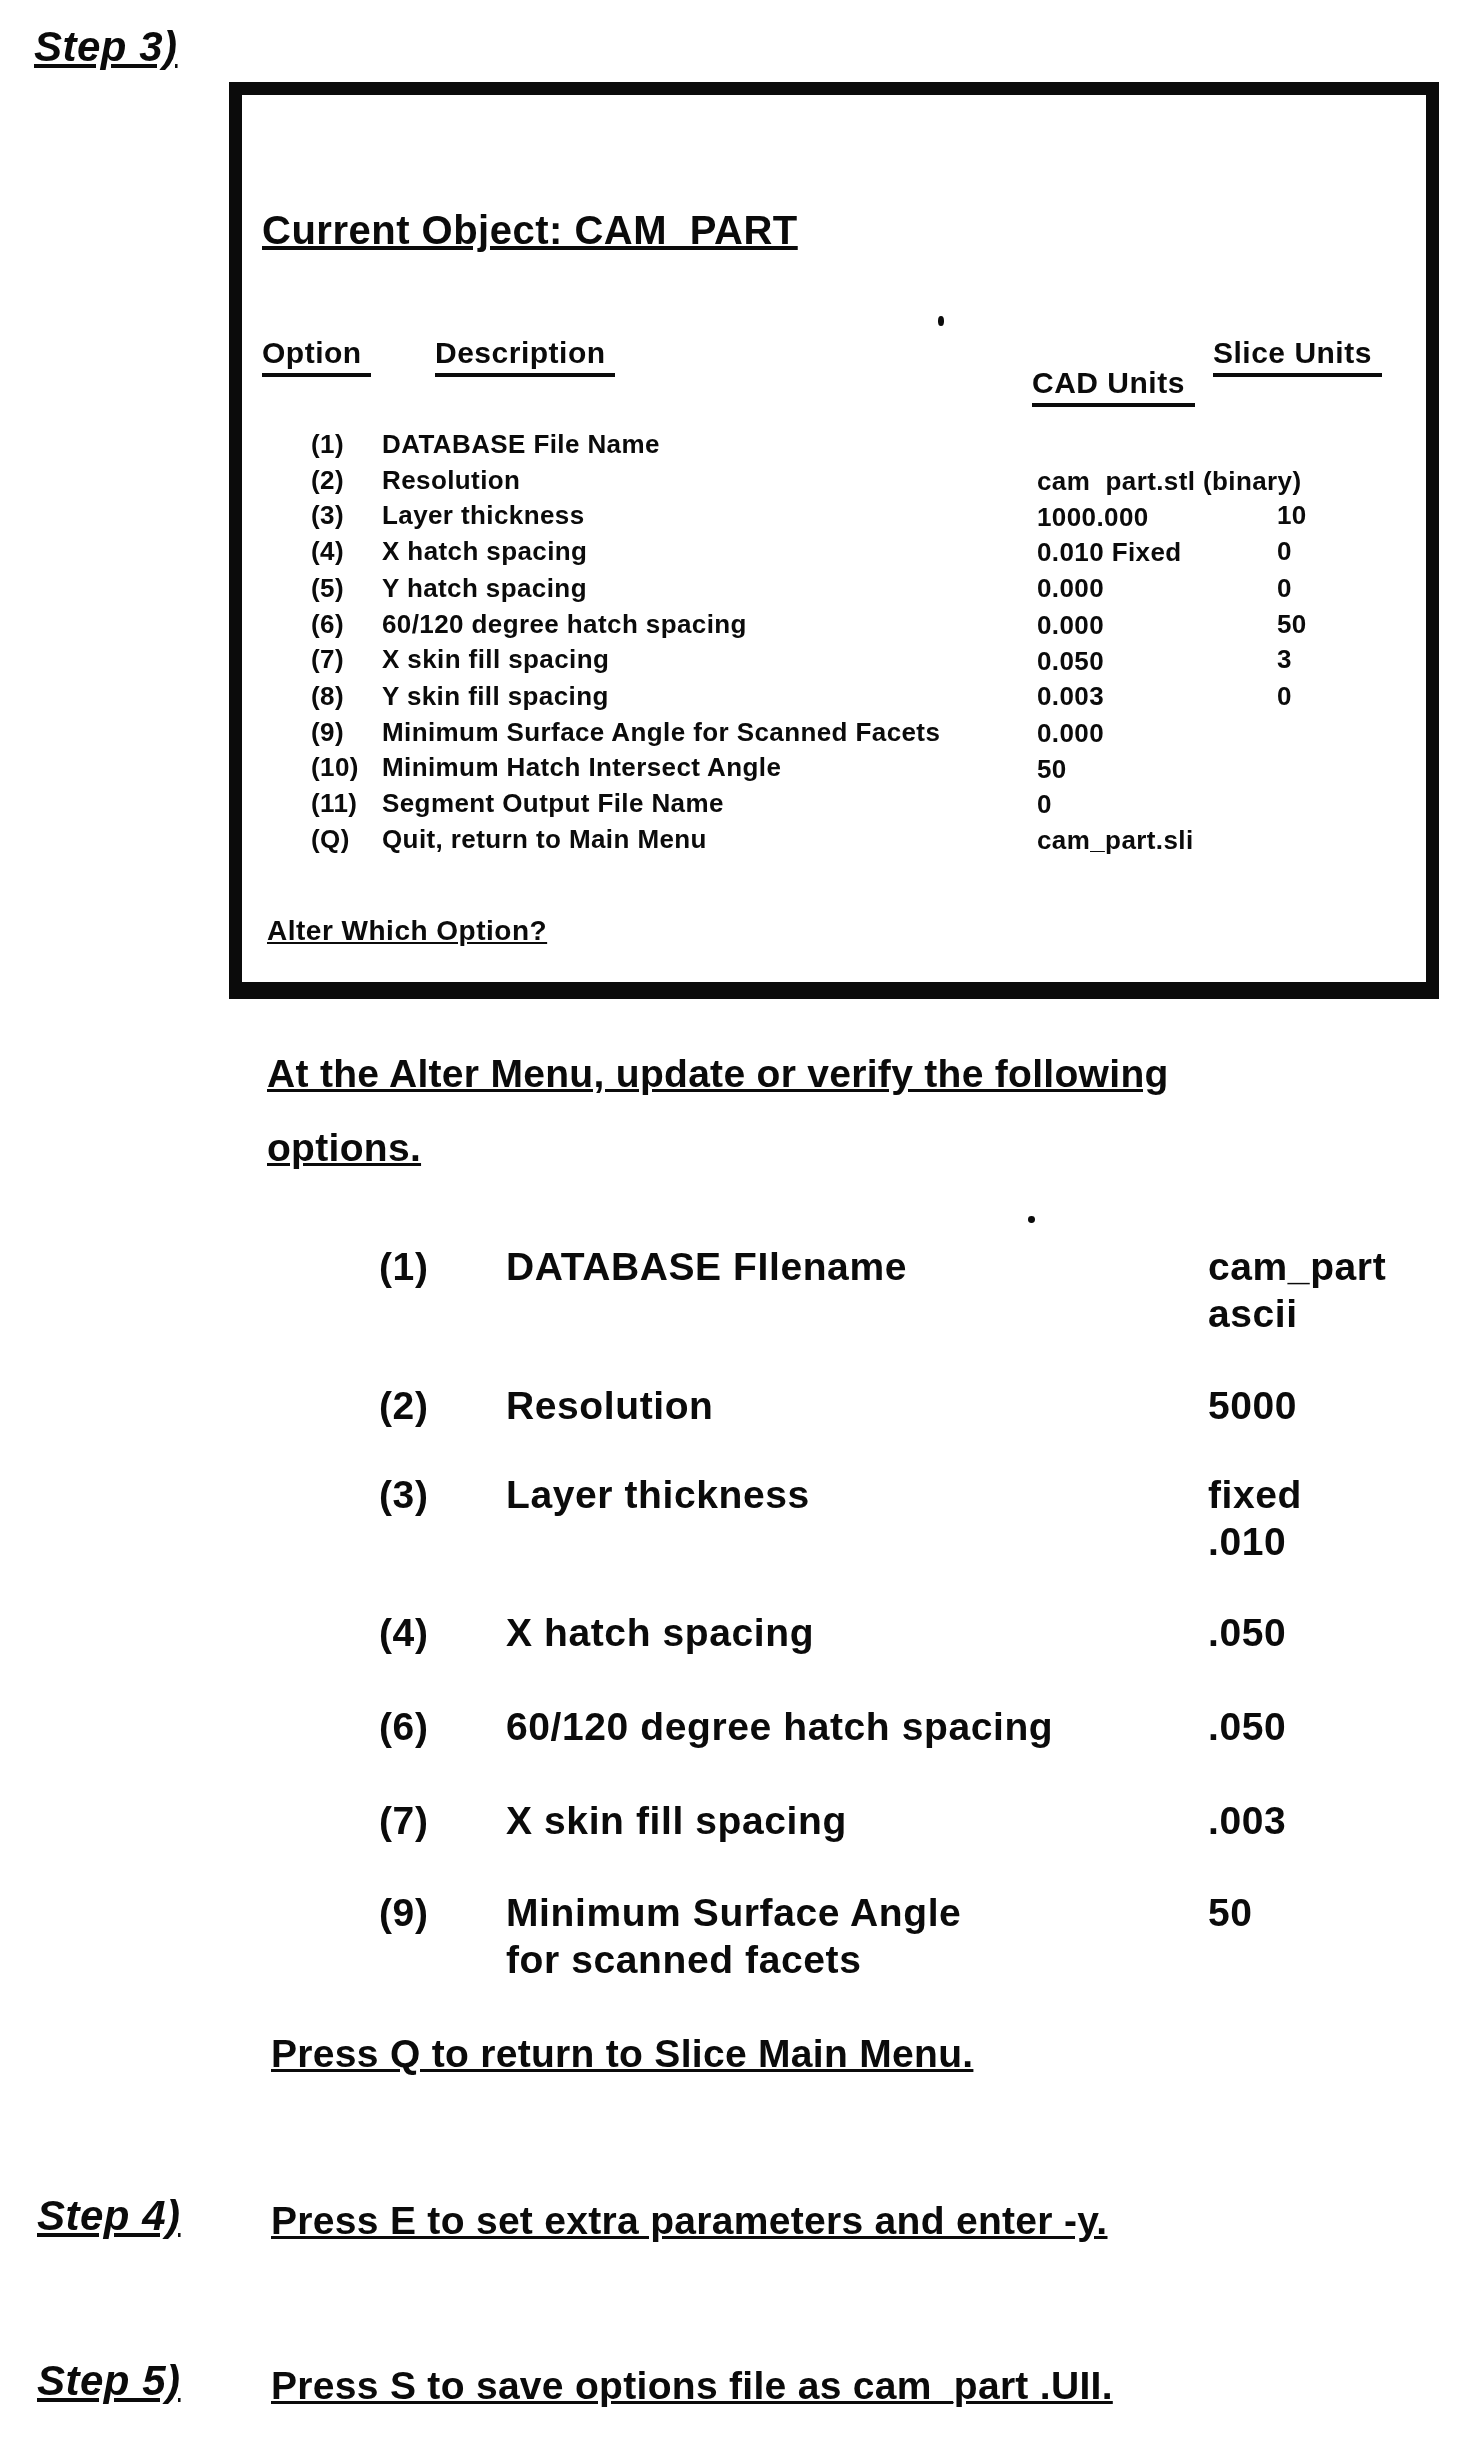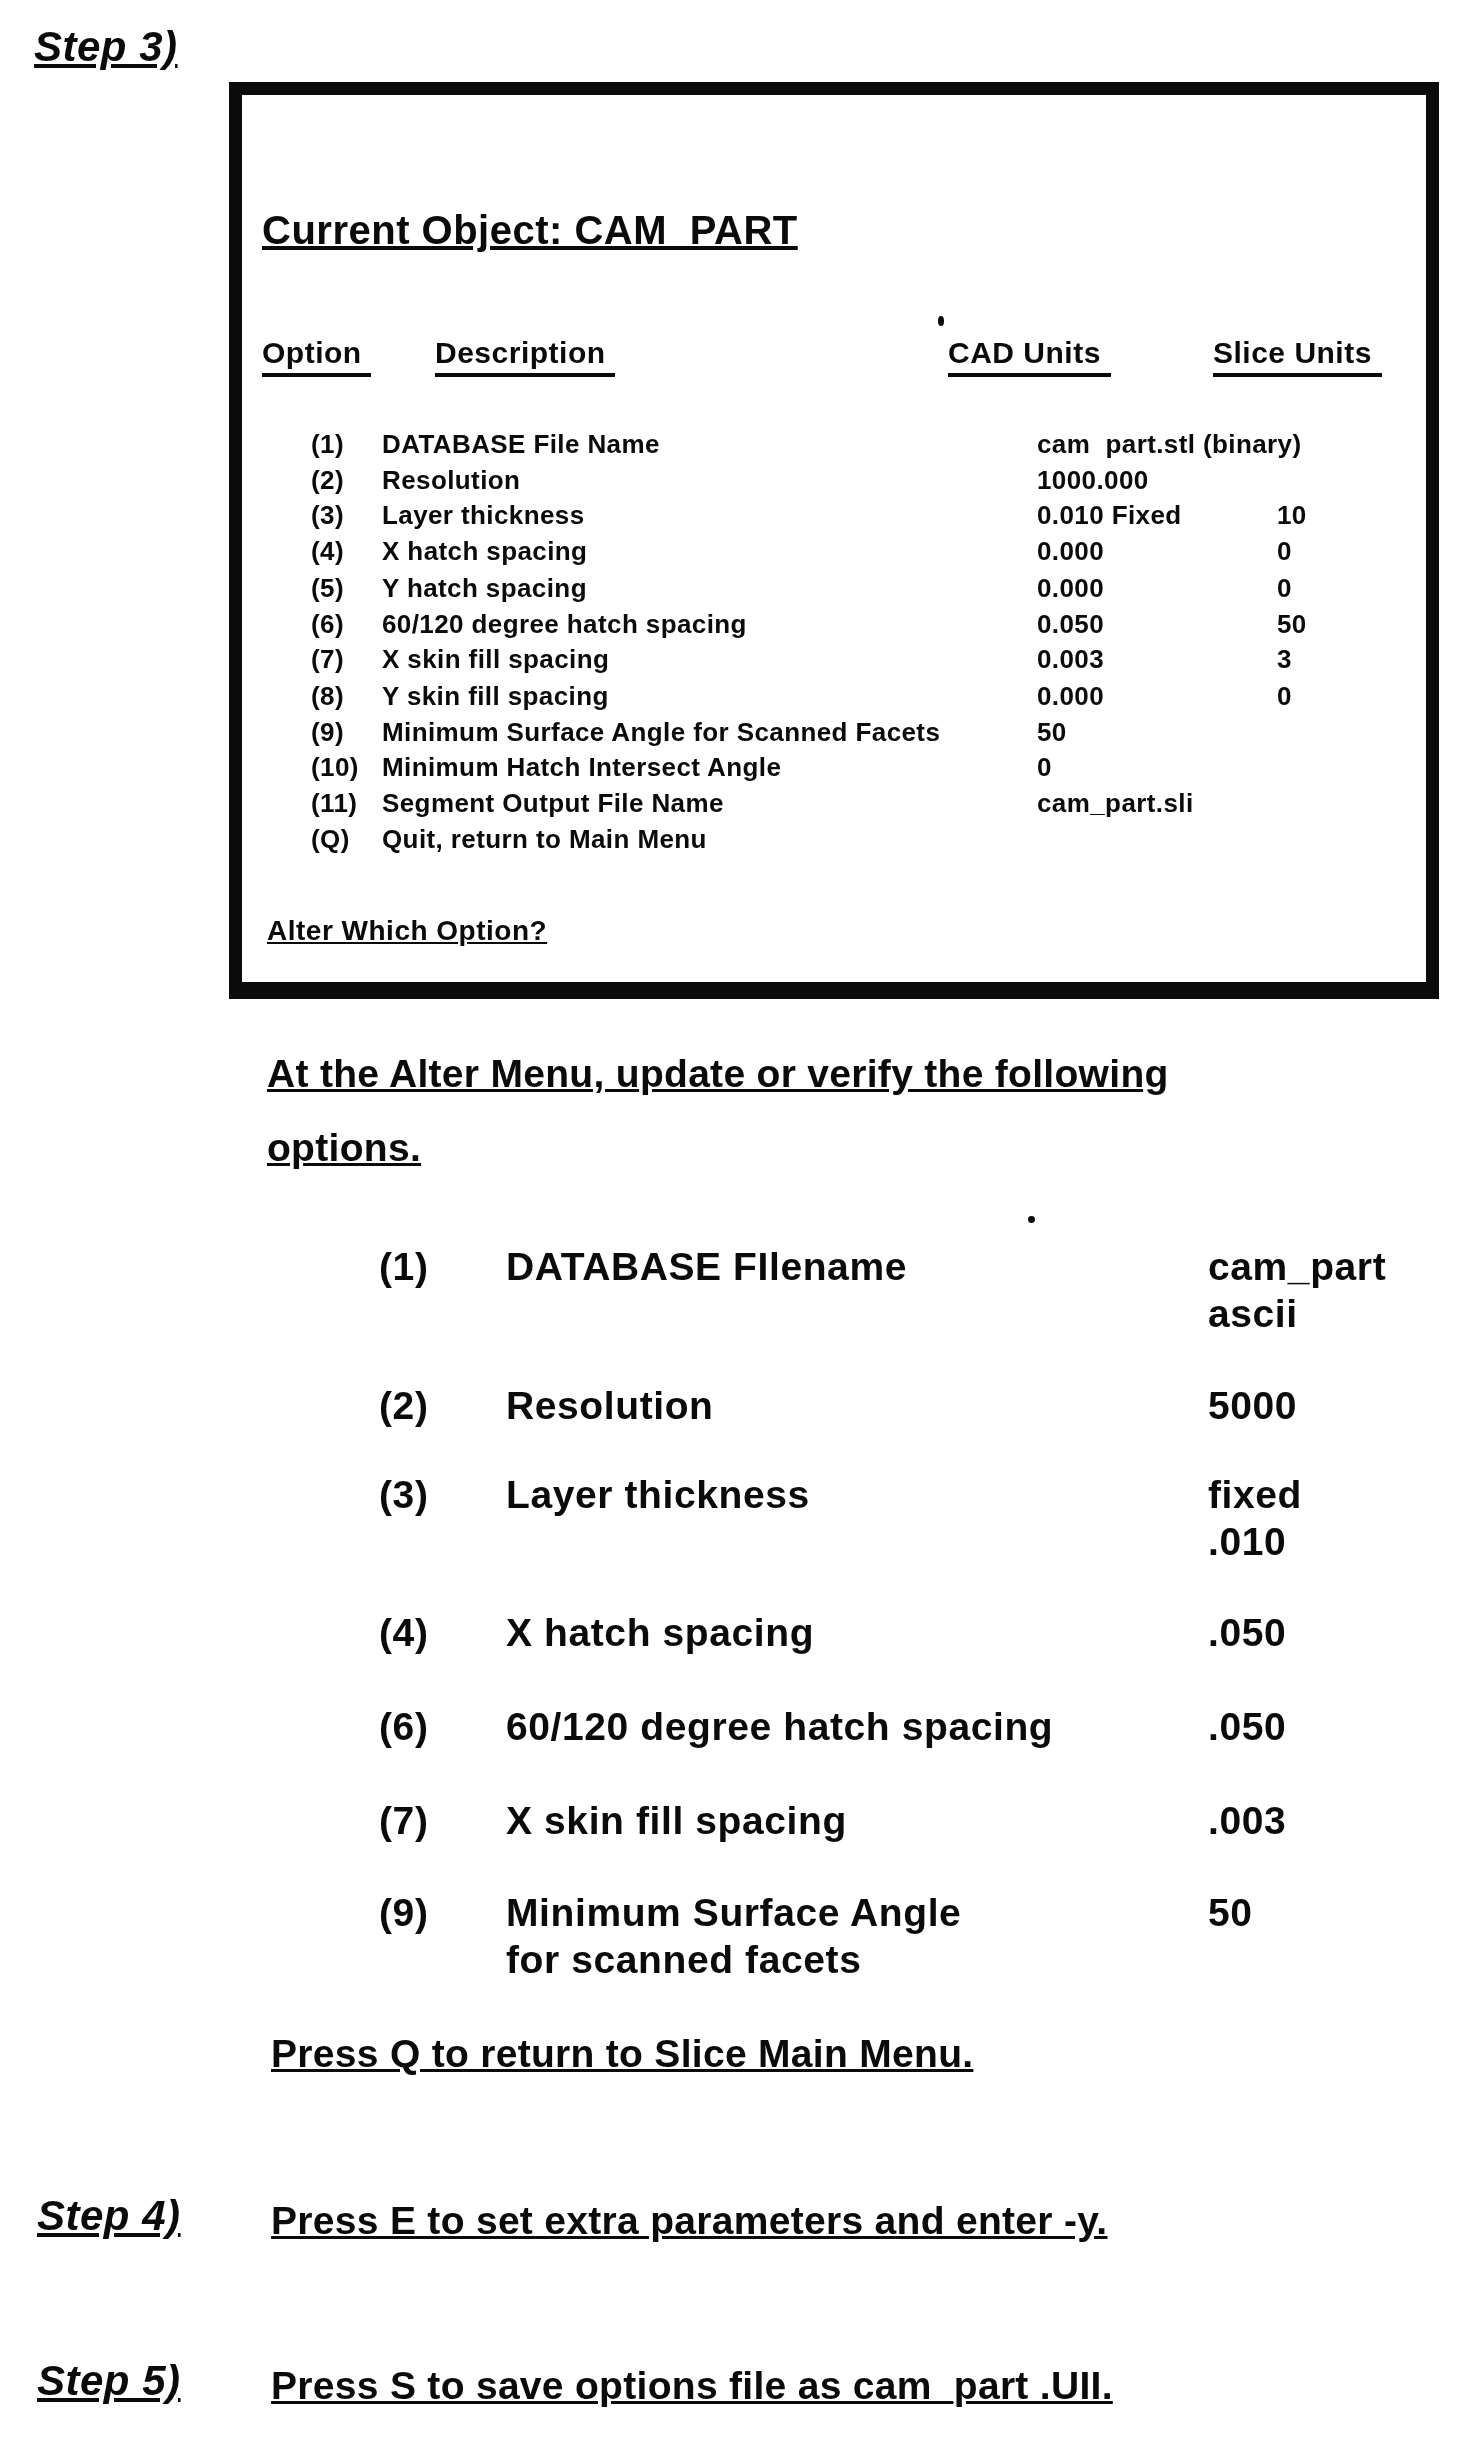--- a/index.html
+++ b/index.html
@@ -34,21 +34,21 @@
   .objline{font-size:40px;font-weight:700;letter-spacing:0.5px;white-space:pre;}
   .hdr{
     position:absolute;top:0;font-size:30px;font-weight:700;letter-spacing:0.5px;
     border-bottom:4.8px solid #0b0b0b;padding:0 9.7px 4.8px 0;white-space:pre;
   }
   .mrow{position:absolute;left:0;width:100%;height:36px;}
   .mcell{position:absolute;top:0;font-size:26px;font-weight:700;
          letter-spacing:0.4px;white-space:pre;line-height:1.1;}
   .m-num{left:69px;}
   .m-desc{left:140px;}
-  .m-cad{left:795px;}
+  .m-cad{left:795px;margin-top:37px;}
   .m-slice{left:1035px;}
   .prompt{font-size:28px;font-weight:700;letter-spacing:0.5px;white-space:pre;margin-top:6px;}
   
   .crow{position:absolute;left:0;width:100%;height:39px;}
   .ccell{position:absolute;top:0;font-size:39px;font-weight:700;
          letter-spacing:0.6px;line-height:1.2;white-space:pre-line;}
   .c-num{left:379px;}
   .c-desc{left:506px;}
   .c-val{left:1208px;}
   
@@ -62,21 +62,21 @@
   <div class="abs steplab" style="left:34px;top:25px;">Step 3)</div>
 
   <div class="menu-box">
 
 
     <div class="abs objline" style="left:20px;top:114px;">Current Object: CAM_PART</div>
 
     <div class="abs" style="left:0;top:242px;width:100%;height:44px;">
       <span class="hdr" style="left:20px;">Option</span>
       <span class="hdr" style="left:193px;">Description</span>
-      <span class="hdr" style="left:706px;">CAD Units</span>
+      <span class="hdr" style="left:790px;margin-top:30px;">CAD Units</span>
       <span class="hdr" style="left:971px;">Slice Units</span>
     </div>
 
     <div class="mrow" style="top:335px;">
       <span class="mcell m-num">(1)</span>
       <span class="mcell m-desc">DATABASE File Name</span>
       <span class="mcell m-cad">cam  part.stl (binary)</span>
       <span class="mcell m-slice"></span>
     </div>
     <div class="mrow" style="top:371px;">

